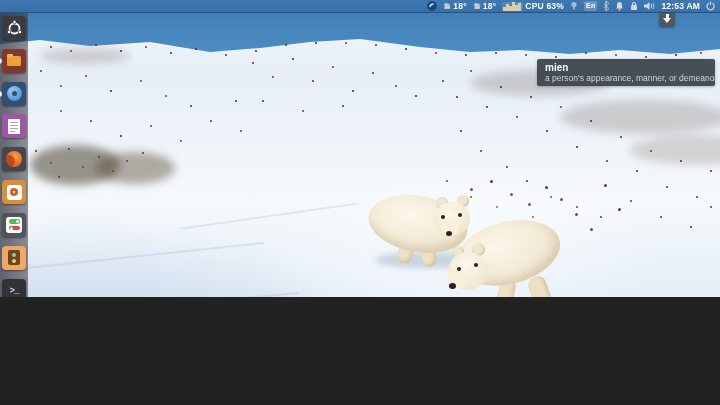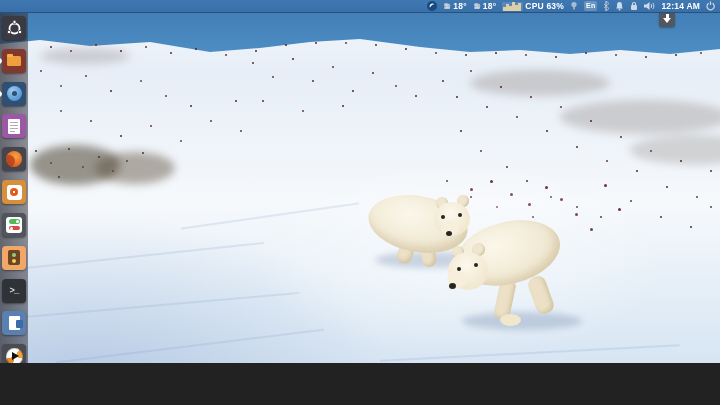--- a/index.html
+++ b/index.html
@@ -1,16 +1,16 @@
 <!DOCTYPE html>
 <html><head>
 <meta charset="utf-8">
 <style>
   html,body{margin:0;padding:0;background:#222;}
-  .screen{position:relative;width:720px;height:363px;overflow:hidden;
+  .screen{position:relative;width:720px;height:297px;overflow:hidden;
     font-family:"Liberation Sans",sans-serif;-webkit-font-smoothing:antialiased;}
   .screen *{box-sizing:border-box;}
 
   
   .wallpaper{position:absolute;inset:0;background:linear-gradient(180deg,#3f7ab3 0px,#4f90c6 60px,#6fa9d6 110px,#9cc3e2 170px,#c5dced 220px);}
   .hill{position:absolute;left:0;top:13px;width:720px;height:392px;
     background:linear-gradient(180deg,#f2f6fa 0px,#e7eef7 60px,#eef3f9 120px,#f6f9fc 190px,#e4eef7 280px,#cfdff0 392px);
     clip-path:polygon(0 31px,40px 27px,90px 33px,150px 29px,210px 39px,260px 35px,310px 29px,360px 26px,420px 34px,470px 39px,520px 37px,570px 41px,620px 37px,670px 41px,720px 36px,720px 392px,0 392px);}
   .shade-left{position:absolute;left:0;top:200px;width:420px;height:205px;
     background:radial-gradient(ellipse at 20% 90%,rgba(130,160,205,.38),rgba(130,160,205,0) 65%);}
@@ -260,21 +260,21 @@
           <rect x="1" y="4" width="6" height="5" rx="1" fill="#eef2f6"></rect>
           <path d="M2.5 4V3a1.5 1.5 0 013 0v1" stroke="#eef2f6" stroke-width="1.2" fill="none"></path>
         </svg>
     </span>
     <span class="dimicon">
       <svg width="11" height="10" viewBox="0 0 11 10">
           <path d="M0 3.5h2.5L5.5 1v8L2.5 6.5H0z" fill="#f2f5f8"></path>
           <path d="M7 3c.8.8.8 3.2 0 4M8.8 2c1.4 1.6 1.4 4.4 0 6" stroke="#f2f5f8" stroke-width="1" fill="none"></path>
         </svg>
     </span>
-    <span class="txt">12:14 AM</span>
+    <span class="txt">12:53 AM</span>
     <span class="dimicon">
       <svg width="9" height="10" viewBox="0 0 9 10">
           <path d="M2.6 2.2a3.6 3.6 0 104 0" stroke="#f2f5f8" stroke-width="1.2" fill="none"></path>
           <line x1="4.5" y1="0.5" x2="4.5" y2="4" stroke="#f2f5f8" stroke-width="1.2"></line>
         </svg>
     </span>
   </div>
 
   <div class="launcher">
     <div class="slot">
@@ -358,14 +358,18 @@
       <span class="tile" style="background:#3c3c44">
           <span class="can"></span>
         </span>
     </div>
   </div>
 
   <div class="arrow-handle">
     <span class="dl-arrow"></span>
   </div>
 
+  <div class="tooltip">
+    <div class="t">mien</div>
+    <div class="d">a person's appearance, manner, or demeanor</div>
+  </div>
 
 </div>
 
 </body></html>

